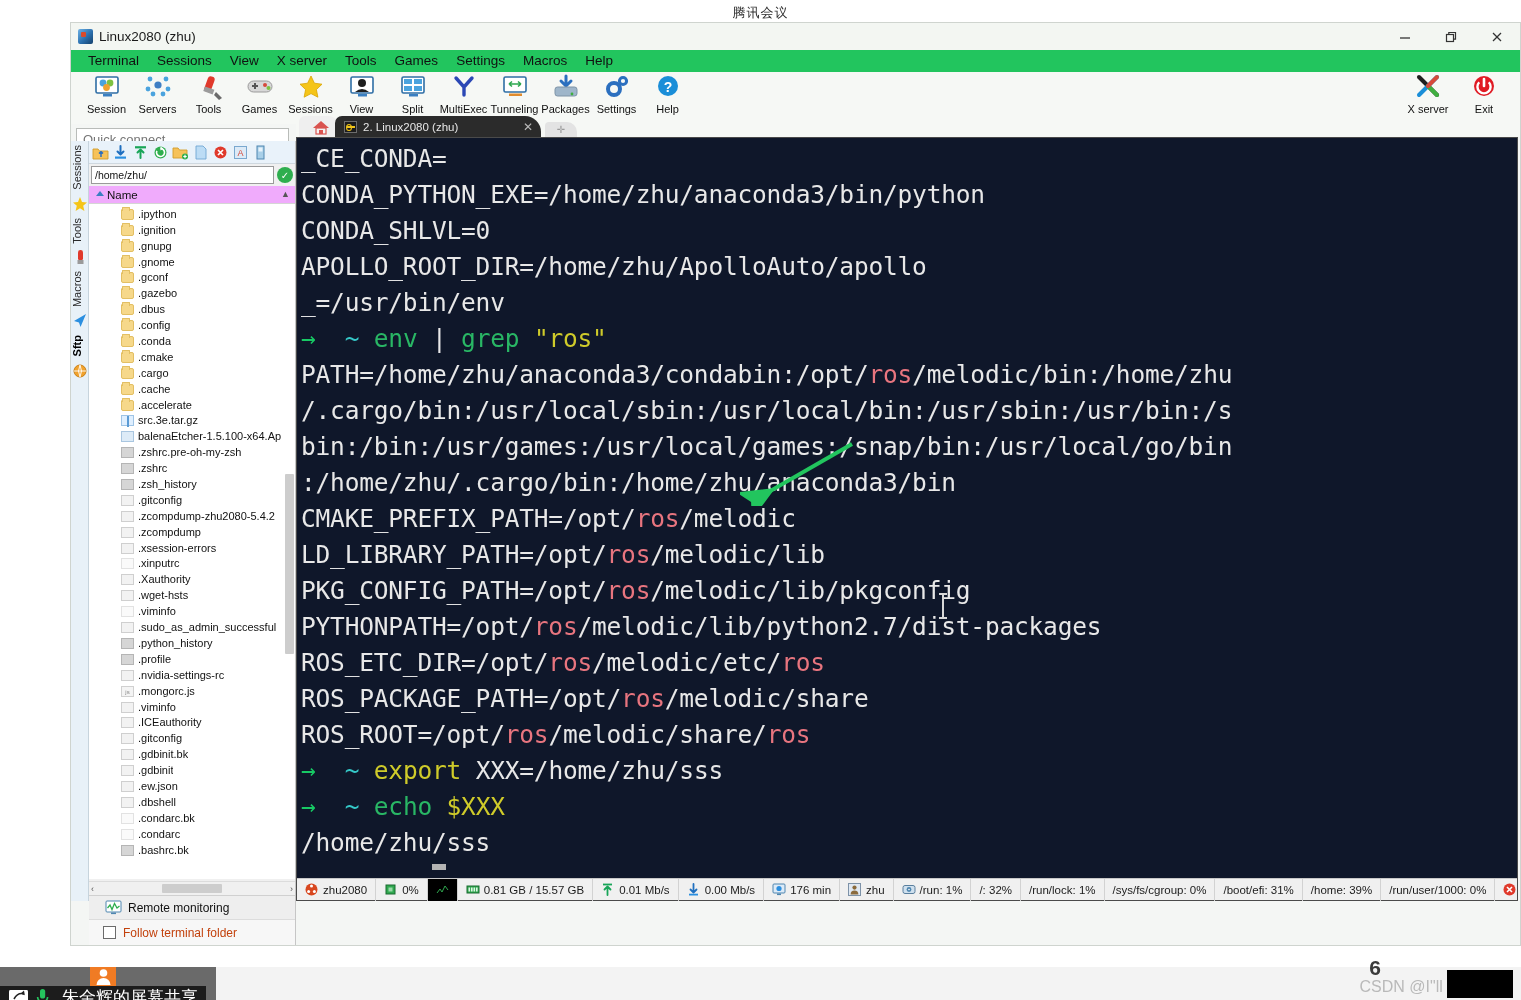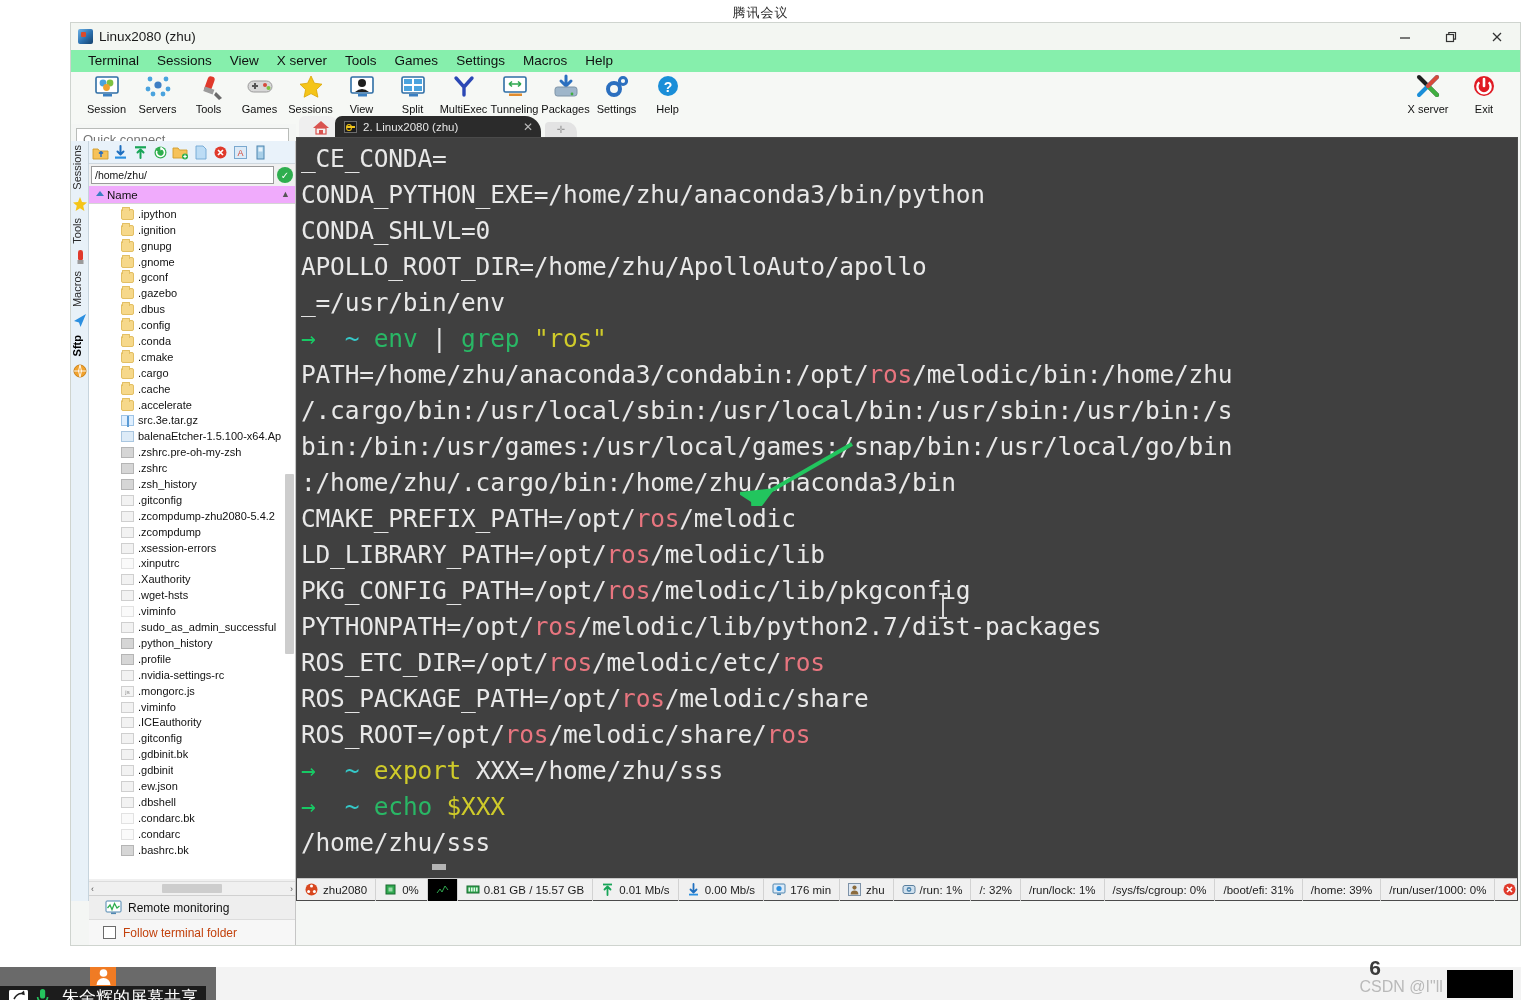--- a/index.html
+++ b/index.html
@@ -42,21 +42,21 @@
   .win-btns { position:absolute; right:0; top:0; height:27px; display:flex; }
   .win-btn {
     width:46px; height:27px; display:flex; align-items:center; justify-content:center;
     font-size:15px; color:#333;
   }
   .win-btn svg { display:block; }
 
   
   .menubar {
     height:22px; display:flex; align-items:center; padding-left:8px;
-    background:#86efac; font-size:13.5px; color:#111;
+    background:#22c55e; font-size:13.5px; color:#111;
   }
   .menubar .mi { padding:0 9px; line-height:22px; cursor:default; }
 
   
   .toolbar {
     height:52px; background:#f6f8f5; display:flex; align-items:flex-start;
     padding-left:10px; position:relative;
   }
   .tool {
     width:51px; display:flex; flex-direction:column; align-items:center;
@@ -174,21 +174,21 @@
   .follow-row {
     position:absolute; left:0; right:0; bottom:0; height:26px; background:#f7f7f7;
     display:flex; align-items:center; gap:7px; padding-left:14px; font-size:12px; color:#c2410c;
     border-top:1px solid #dcdcdc;
   }
   .chkbox { width:13px;height:13px;border:1px solid #6b6b6b;background:#fff; flex:none;}
 
   
   .term-wrap {
     position:absolute; left:225px; top:114px; right:2px; bottom:44px;
-    background:#404040; border:1px solid #4a4a4a;
+    background:#0f172a; border:1px solid #4a4a4a;
   }
   .term {
     position:absolute; left:0; top:0; right:0; bottom:30px;
     padding:3px 0 0 4px; overflow:hidden;
     font-family:"DejaVu Sans Mono", monospace;
     font-size:24.5px; line-height:36px;
     color:#e8e8e8; letter-spacing:-0.2px;
     white-space:pre;
   }
   .term .g { color:#17c964; }       

